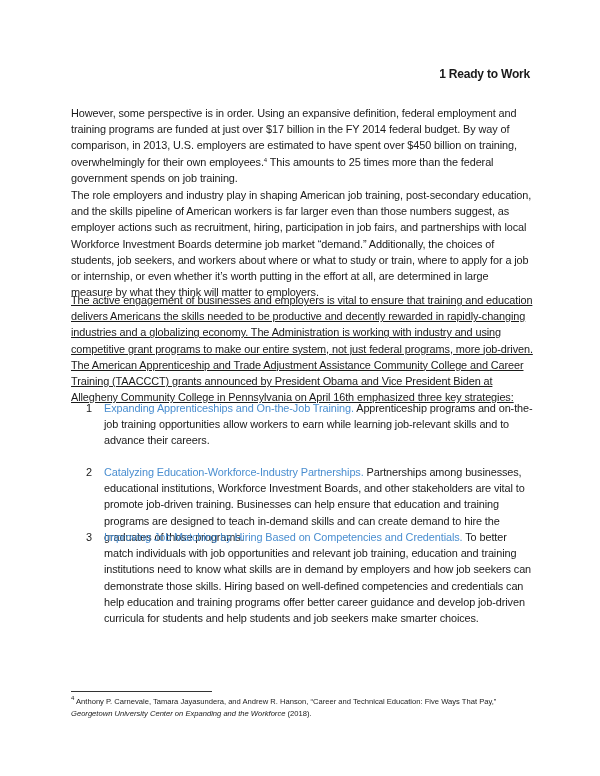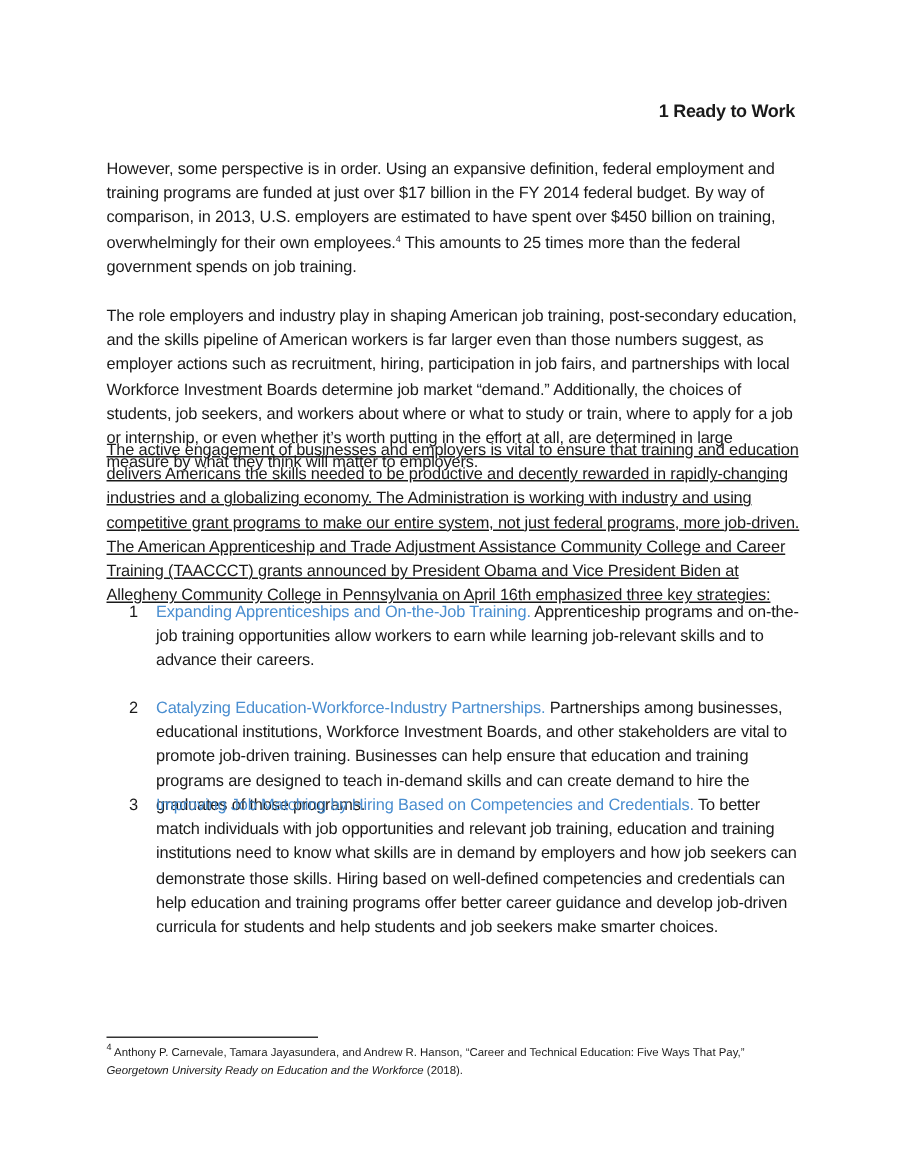--- a/index.html
+++ b/index.html
@@ -10,21 +10,21 @@
       font-family: "Liberation Sans", sans-serif; font-weight: bold; font-size: 12px;
       letter-spacing: -0.2px;
     }
     .body-text {
       position: absolute; left: 71px; width: 462px;
       font-family: "Liberation Sans", sans-serif; font-size: 10.9px; line-height: 16.2px;
       letter-spacing: -0.1px;
     }
     .body-text p { margin: 0; }
     #p1 { top: 70px; }
-    #p2 { top: 168px; }
+    #p2 { top: 152px; }
     #p3 { top: 257px; text-decoration: underline; }
     .list { position: absolute; left: 86px; width: 450px;
       font-family: "Liberation Sans", sans-serif; font-size: 10.9px; line-height: 16.2px; letter-spacing: -0.1px; }
     .item { position: absolute; left: 0; width: 450px; }
     .item .num { position: absolute; left: 0; top: 0; width: 20px; }
     .item .txt { margin-left: 18px; }
     .item .lead { color: #4a8ed0; }
     #item1 { top: 365px; }
     #item2 { top: 429px; }
     #item3 { top: 494px; }
@@ -70,16 +70,16 @@
     </div>
     <div class="item" id="item3">
       <span class="num">3</span>
       <div class="txt"><span class="lead">Improving Job Matching by Hiring Based on Competencies and Credentials.</span><span> To better match individuals with job opportunities and relevant job training, education and training institutions need to know what skills are in demand by employers and how job seekers can demonstrate those skills. Hiring based on well-defined competencies and credentials can help education and training programs offer better career guidance and develop job-driven curricula for students and help students and job seekers make smarter choices.</span></div>
     </div>
   </div>
 
   <div class="footnote-rule"></div>
   <div class="footnote">
     <sup>4</sup><span> Anthony P. Carnevale, Tamara Jayasundera, and Andrew R. Hanson, “Career and Technical Education: Five Ways That Pay,”</span><br>
-    <span class="src">Georgetown University Ready on Education and the Workforce</span><span> (2018).</span>
+    <span class="src">Georgetown University Center on Expanding and the Workforce</span><span> (2018).</span>
   </div>
 
 </div>
 
 </body></html>

